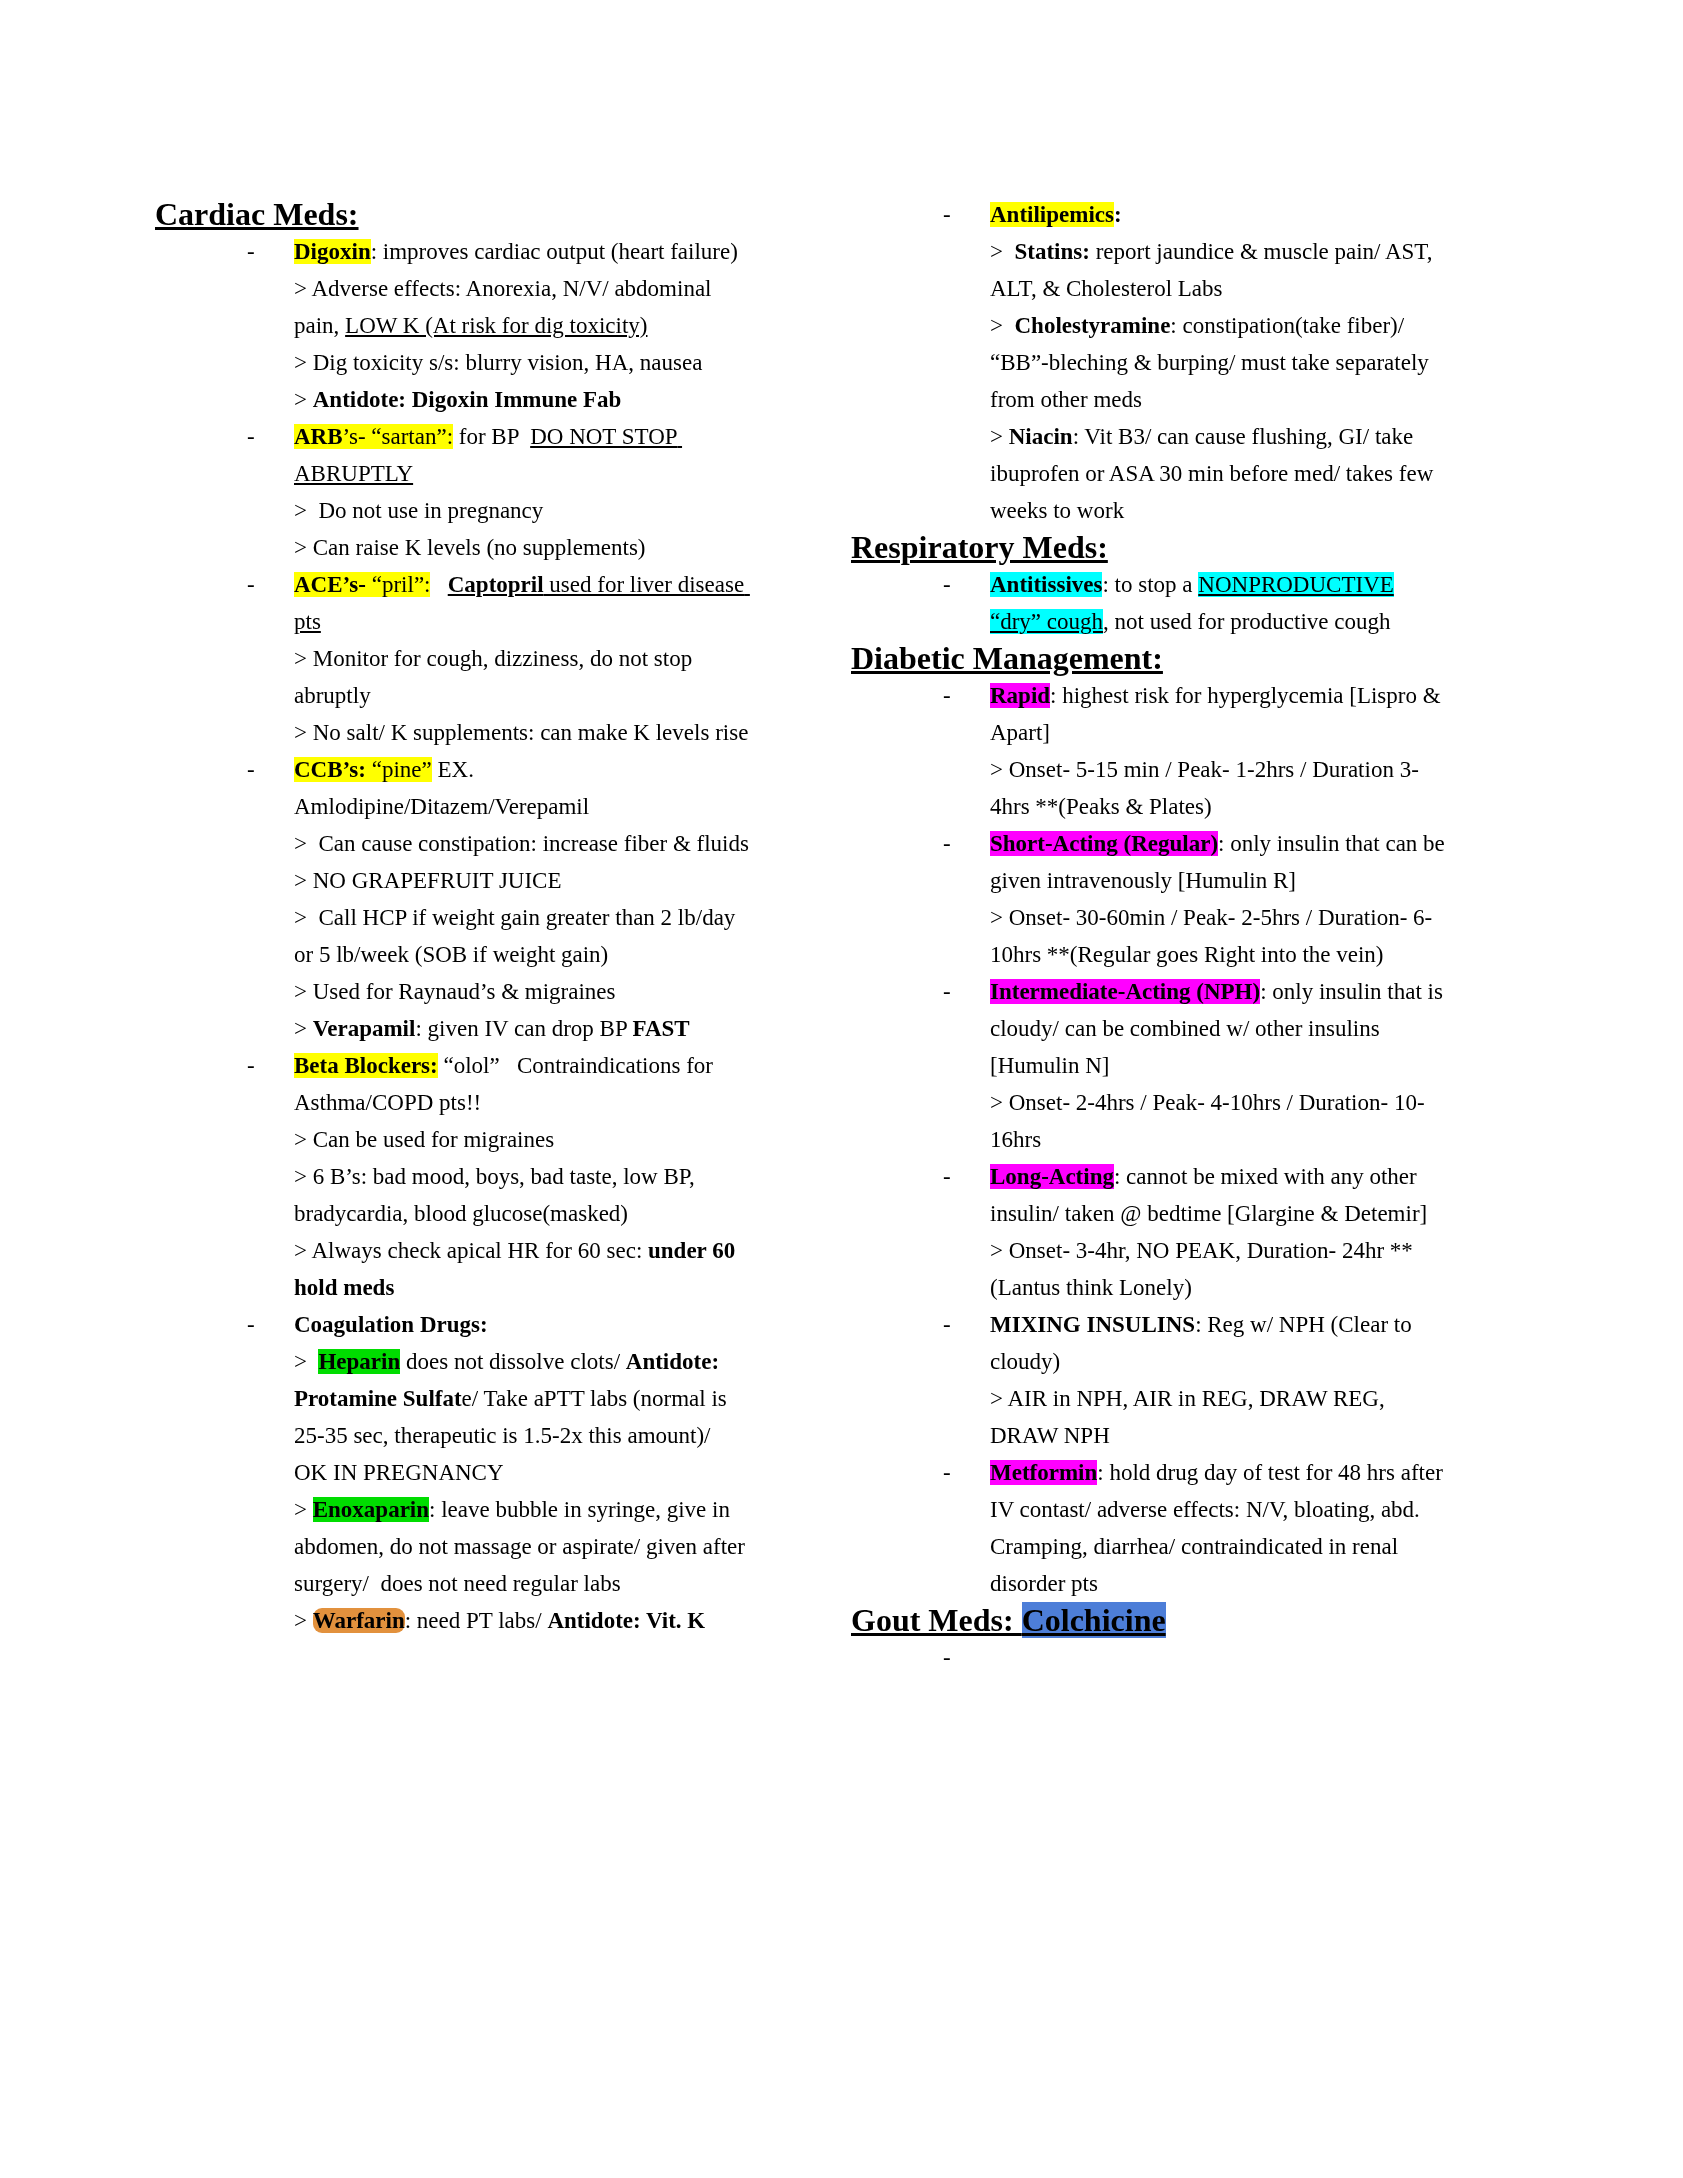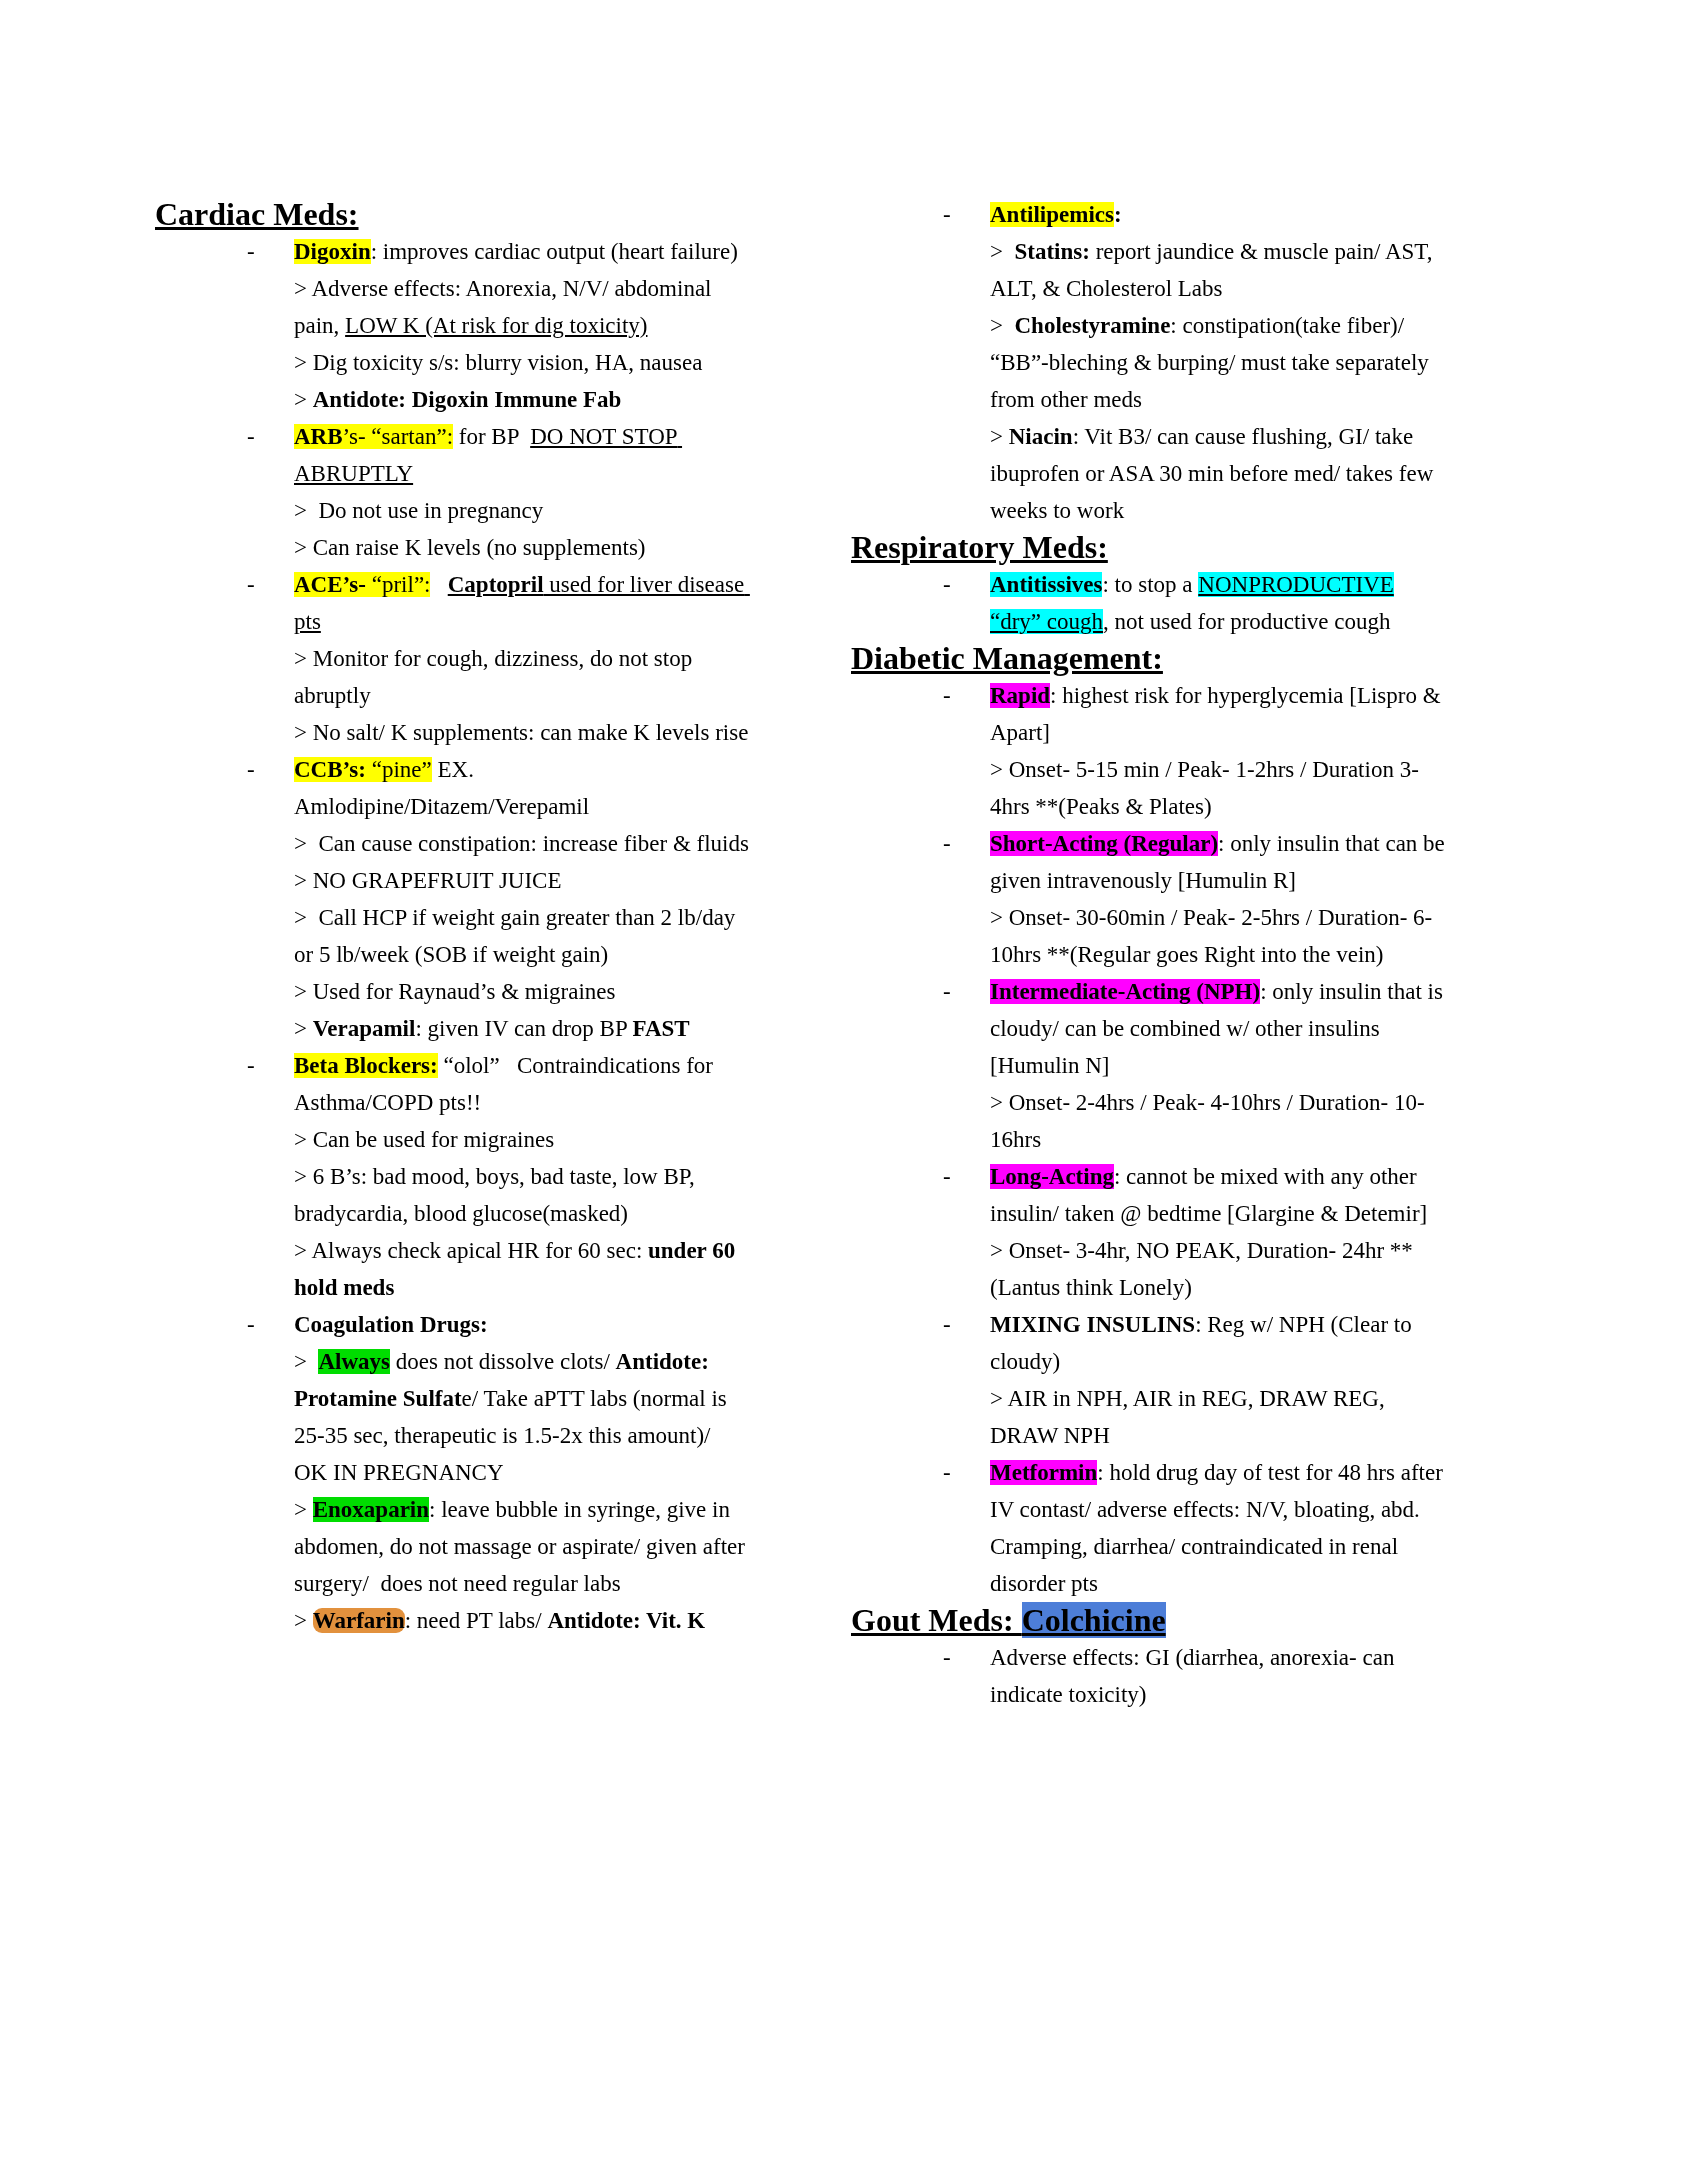--- a/index.html
+++ b/index.html
@@ -55,21 +55,21 @@
       <div class="block p"><span>&gt;  Can cause constipation: increase fiber &amp; fluids</span></div>
       <div class="block p"><span>&gt; NO GRAPEFRUIT JUICE</span></div>
       <div class="block p"><span>&gt;  Call HCP if weight gain greater than 2 lb/day or 5 lb/week (SOB if weight gain)</span></div>
       <div class="block p"><span>&gt; Used for Raynaud’s &amp; migraines</span></div>
       <div class="block p"><span>&gt; </span><span class="b">Verapamil</span><span>: given IV can drop BP </span><span class="b">FAST</span></div>
       <div class="block li"><span class="dash">-</span><span class="b hl-yellow">Beta Blockers:</span><span> “olol”   Contraindications for Asthma/COPD pts!!</span></div>
       <div class="block p"><span>&gt; Can be used for migraines</span></div>
       <div class="block p"><span>&gt; 6 B’s: bad mood, boys, bad taste, low BP, bradycardia, blood glucose(masked)</span></div>
       <div class="block p"><span>&gt; Always check apical HR for 60 sec: </span><span class="b">under 60 hold meds</span></div>
       <div class="block li"><span class="dash">-</span><span class="b">Coagulation Drugs:</span></div>
-      <div class="block p"><span>&gt;  </span><span class="b hl-green">Always</span><span> does not dissolve clots/ </span><span class="b">Antidote: Protamine Sulfat</span><span>e/ Take aPTT labs (normal is 25-35 sec, therapeutic is 1.5-2x this amount)/ OK IN PREGNANCY</span></div>
+      <div class="block p"><span>&gt;  </span><span class="b hl-green">Heparin</span><span> does not dissolve clots/ </span><span class="b">Antidote: Protamine Sulfat</span><span>e/ Take aPTT labs (normal is 25-35 sec, therapeutic is 1.5-2x this amount)/ OK IN PREGNANCY</span></div>
       <div class="block p"><span>&gt; </span><span class="b hl-green">Enoxaparin</span><span>: leave bubble in syringe, give in abdomen, do not massage or aspirate/ given after surgery/  does not need regular labs</span></div>
       <div class="block p"><span>&gt; </span><span class="b hl-orange">Warfarin</span><span>: need PT labs/ </span><span class="b">Antidote: Vit. K</span></div>
     </div>
   <div class="col col-right">
       <div class="block li"><span class="dash">-</span><span class="b hl-yellow">Antilipemics</span><span class="b">:</span></div>
       <div class="block p"><span>&gt;  </span><span class="b">Statins:</span><span> report jaundice &amp; muscle pain/ AST, ALT, &amp; Cholesterol Labs</span></div>
       <div class="block p"><span>&gt;  </span><span class="b">Cholestyramine</span><span>: constipation(take fiber)/ “BB”-bleching &amp; burping/ must take separately from other meds</span></div>
       <div class="block p"><span>&gt; </span><span class="b">Niacin</span><span>: Vit B3/ can cause flushing, GI/ take ibuprofen or ASA 30 min before med/ takes few weeks to work</span></div>
       <div class="block heading"><span>Respiratory Meds:</span></div>
       <div class="block li"><span class="dash">-</span><span class="b hl-cyan">Antitissives</span><span>: to stop a </span><span class="u hl-cyan">NONPRODUCTIVE</span><span> </span><span class="u hl-cyan">“dry” cough</span><span>, not used for productive cough</span></div>
@@ -79,16 +79,16 @@
       <div class="block li"><span class="dash">-</span><span class="b hl-magenta">Short-Acting (Regular)</span><span>: only insulin that can be given intravenously [Humulin R]</span></div>
       <div class="block p"><span>&gt; Onset- 30-60min / Peak- 2-5hrs / Duration- 6-10hrs **(Regular goes Right into the vein)</span></div>
       <div class="block li"><span class="dash">-</span><span class="b hl-magenta">Intermediate-Acting (NPH)</span><span>: only insulin that is cloudy/ can be combined w/ other insulins [Humulin N]</span></div>
       <div class="block p"><span>&gt; Onset- 2-4hrs / Peak- 4-10hrs / Duration- 10-16hrs</span></div>
       <div class="block li"><span class="dash">-</span><span class="b hl-magenta">Long-Acting</span><span>: cannot be mixed with any other insulin/ taken @ bedtime [Glargine &amp; Detemir]</span></div>
       <div class="block p"><span>&gt; Onset- 3-4hr, NO PEAK, Duration- 24hr **(Lantus think Lonely)</span></div>
       <div class="block li"><span class="dash">-</span><span class="b">MIXING INSULINS</span><span>: Reg w/ NPH (Clear to cloudy)</span></div>
       <div class="block p"><span>&gt; AIR in NPH, AIR in REG, DRAW REG, DRAW NPH</span></div>
       <div class="block li"><span class="dash">-</span><span class="b hl-magenta">Metformin</span><span>: hold drug day of test for 48 hrs after IV contast/ adverse effects: N/V, bloating, abd. Cramping, diarrhea/ contraindicated in renal disorder pts</span></div>
       <div class="block heading"><span>Gout Meds: </span><span class="hl-blue">Colchicine</span></div>
-      <div class="block li"><span class="dash">-</span><span>Adverse effects: GI (diarrhea, anorexia- can indicate toxicity)</span></div>
+      <div class="block li"><span class="dash">-</span></div>
     </div>
 </div>
 
 
 </body></html>

